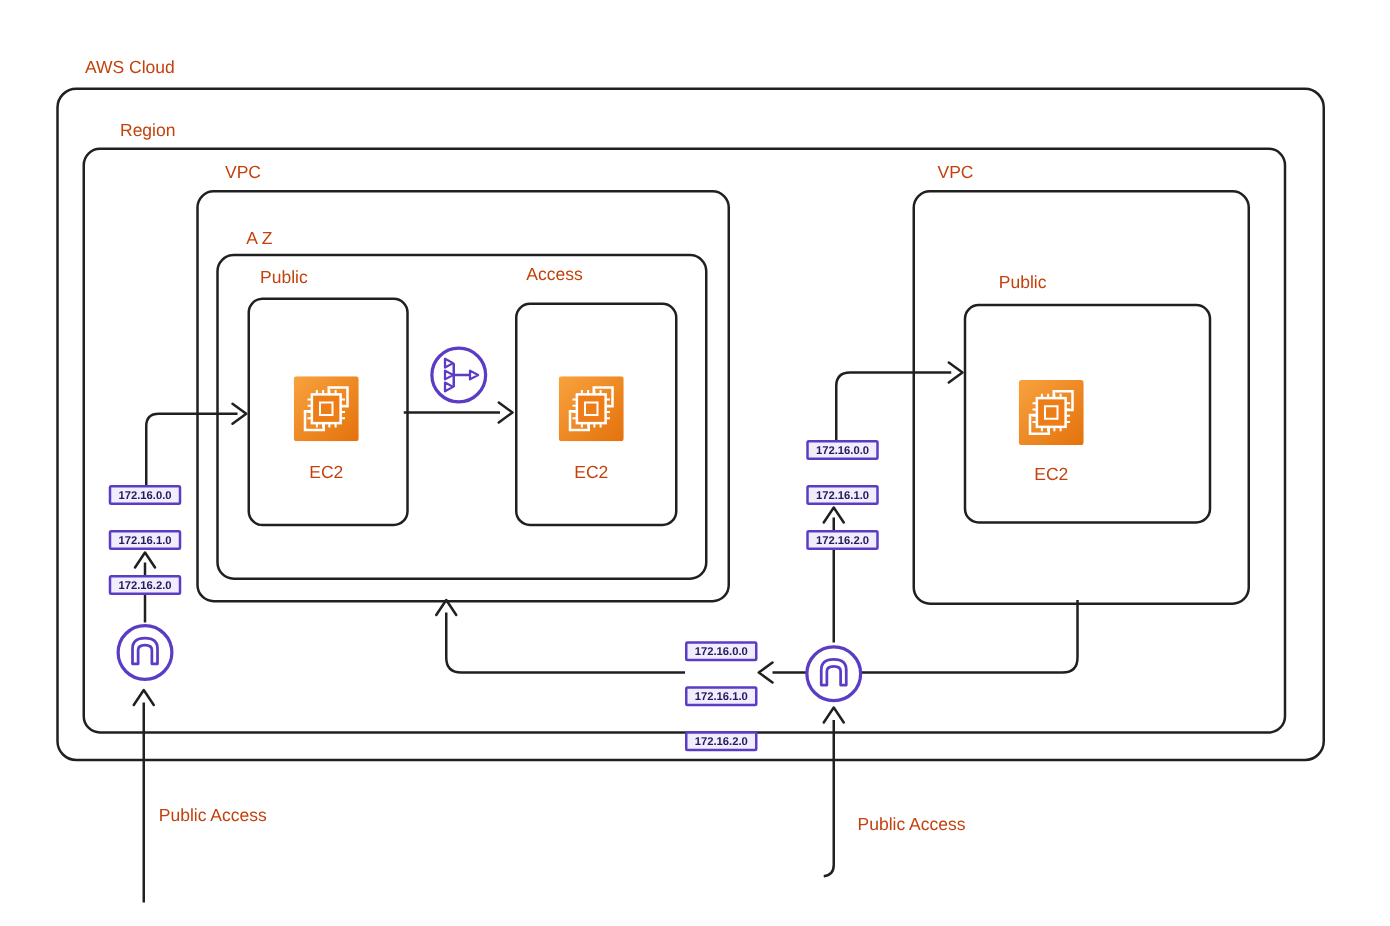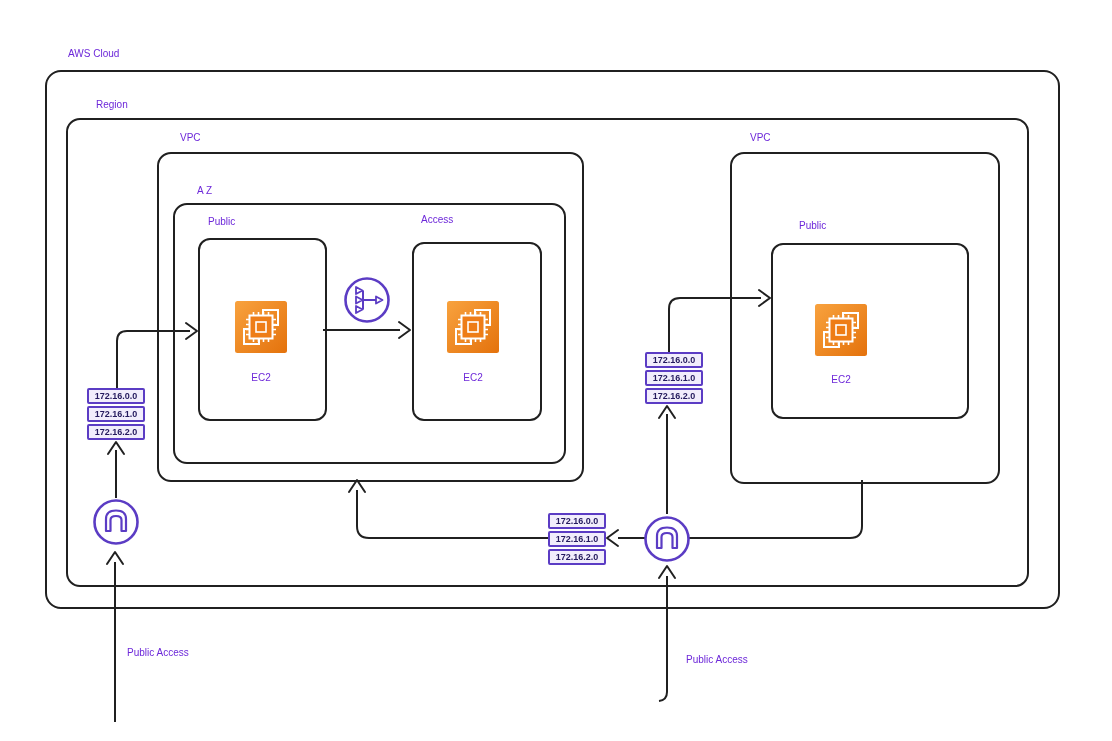--- a/index.html
+++ b/index.html
@@ -1,23 +1,23 @@
 <!DOCTYPE html>
 <html><head>
 <meta charset="utf-8">
 <style>
   html,body{margin:0;padding:0;background:#ffffff;}
   body{font-family:"Liberation Sans", sans-serif; color:#111;}
   .canvas{position:relative;width:1112px;height:741px;background:#fff;overflow:hidden;}
   .box{position:absolute;border:2px solid #202020;border-radius:14px;background:transparent;}
   .box.r16{border-radius:16px;}
   .box.r12{border-radius:12px;}
-  .lbl{position:absolute;font-size:10px;line-height:17px;color:#6d28d9;white-space:nowrap;}
+  .lbl{position:absolute;font-size:14px;line-height:17px;color:#c2410c;white-space:nowrap;}
   .lbl.center{transform:translateX(-50%);}
-  .ip-stack{position:absolute;display:flex;flex-direction:column;gap:2px;}
+  .ip-stack{position:absolute;display:flex;flex-direction:column;gap:20px;}
   .chip{
     width:54px;height:12px;line-height:12px;
     border:2px solid #5B3CC4;border-radius:2px;
     background:#F1EDFC;color:#241A5E;
     font-size:9px;font-weight:bold;text-align:center;
     letter-spacing:0px;
   }
   .icon{position:absolute;}
   svg.overlay{position:absolute;left:0;top:0;pointer-events:none;}
   .conn{stroke:#202020;stroke-width:2;fill:none;}

